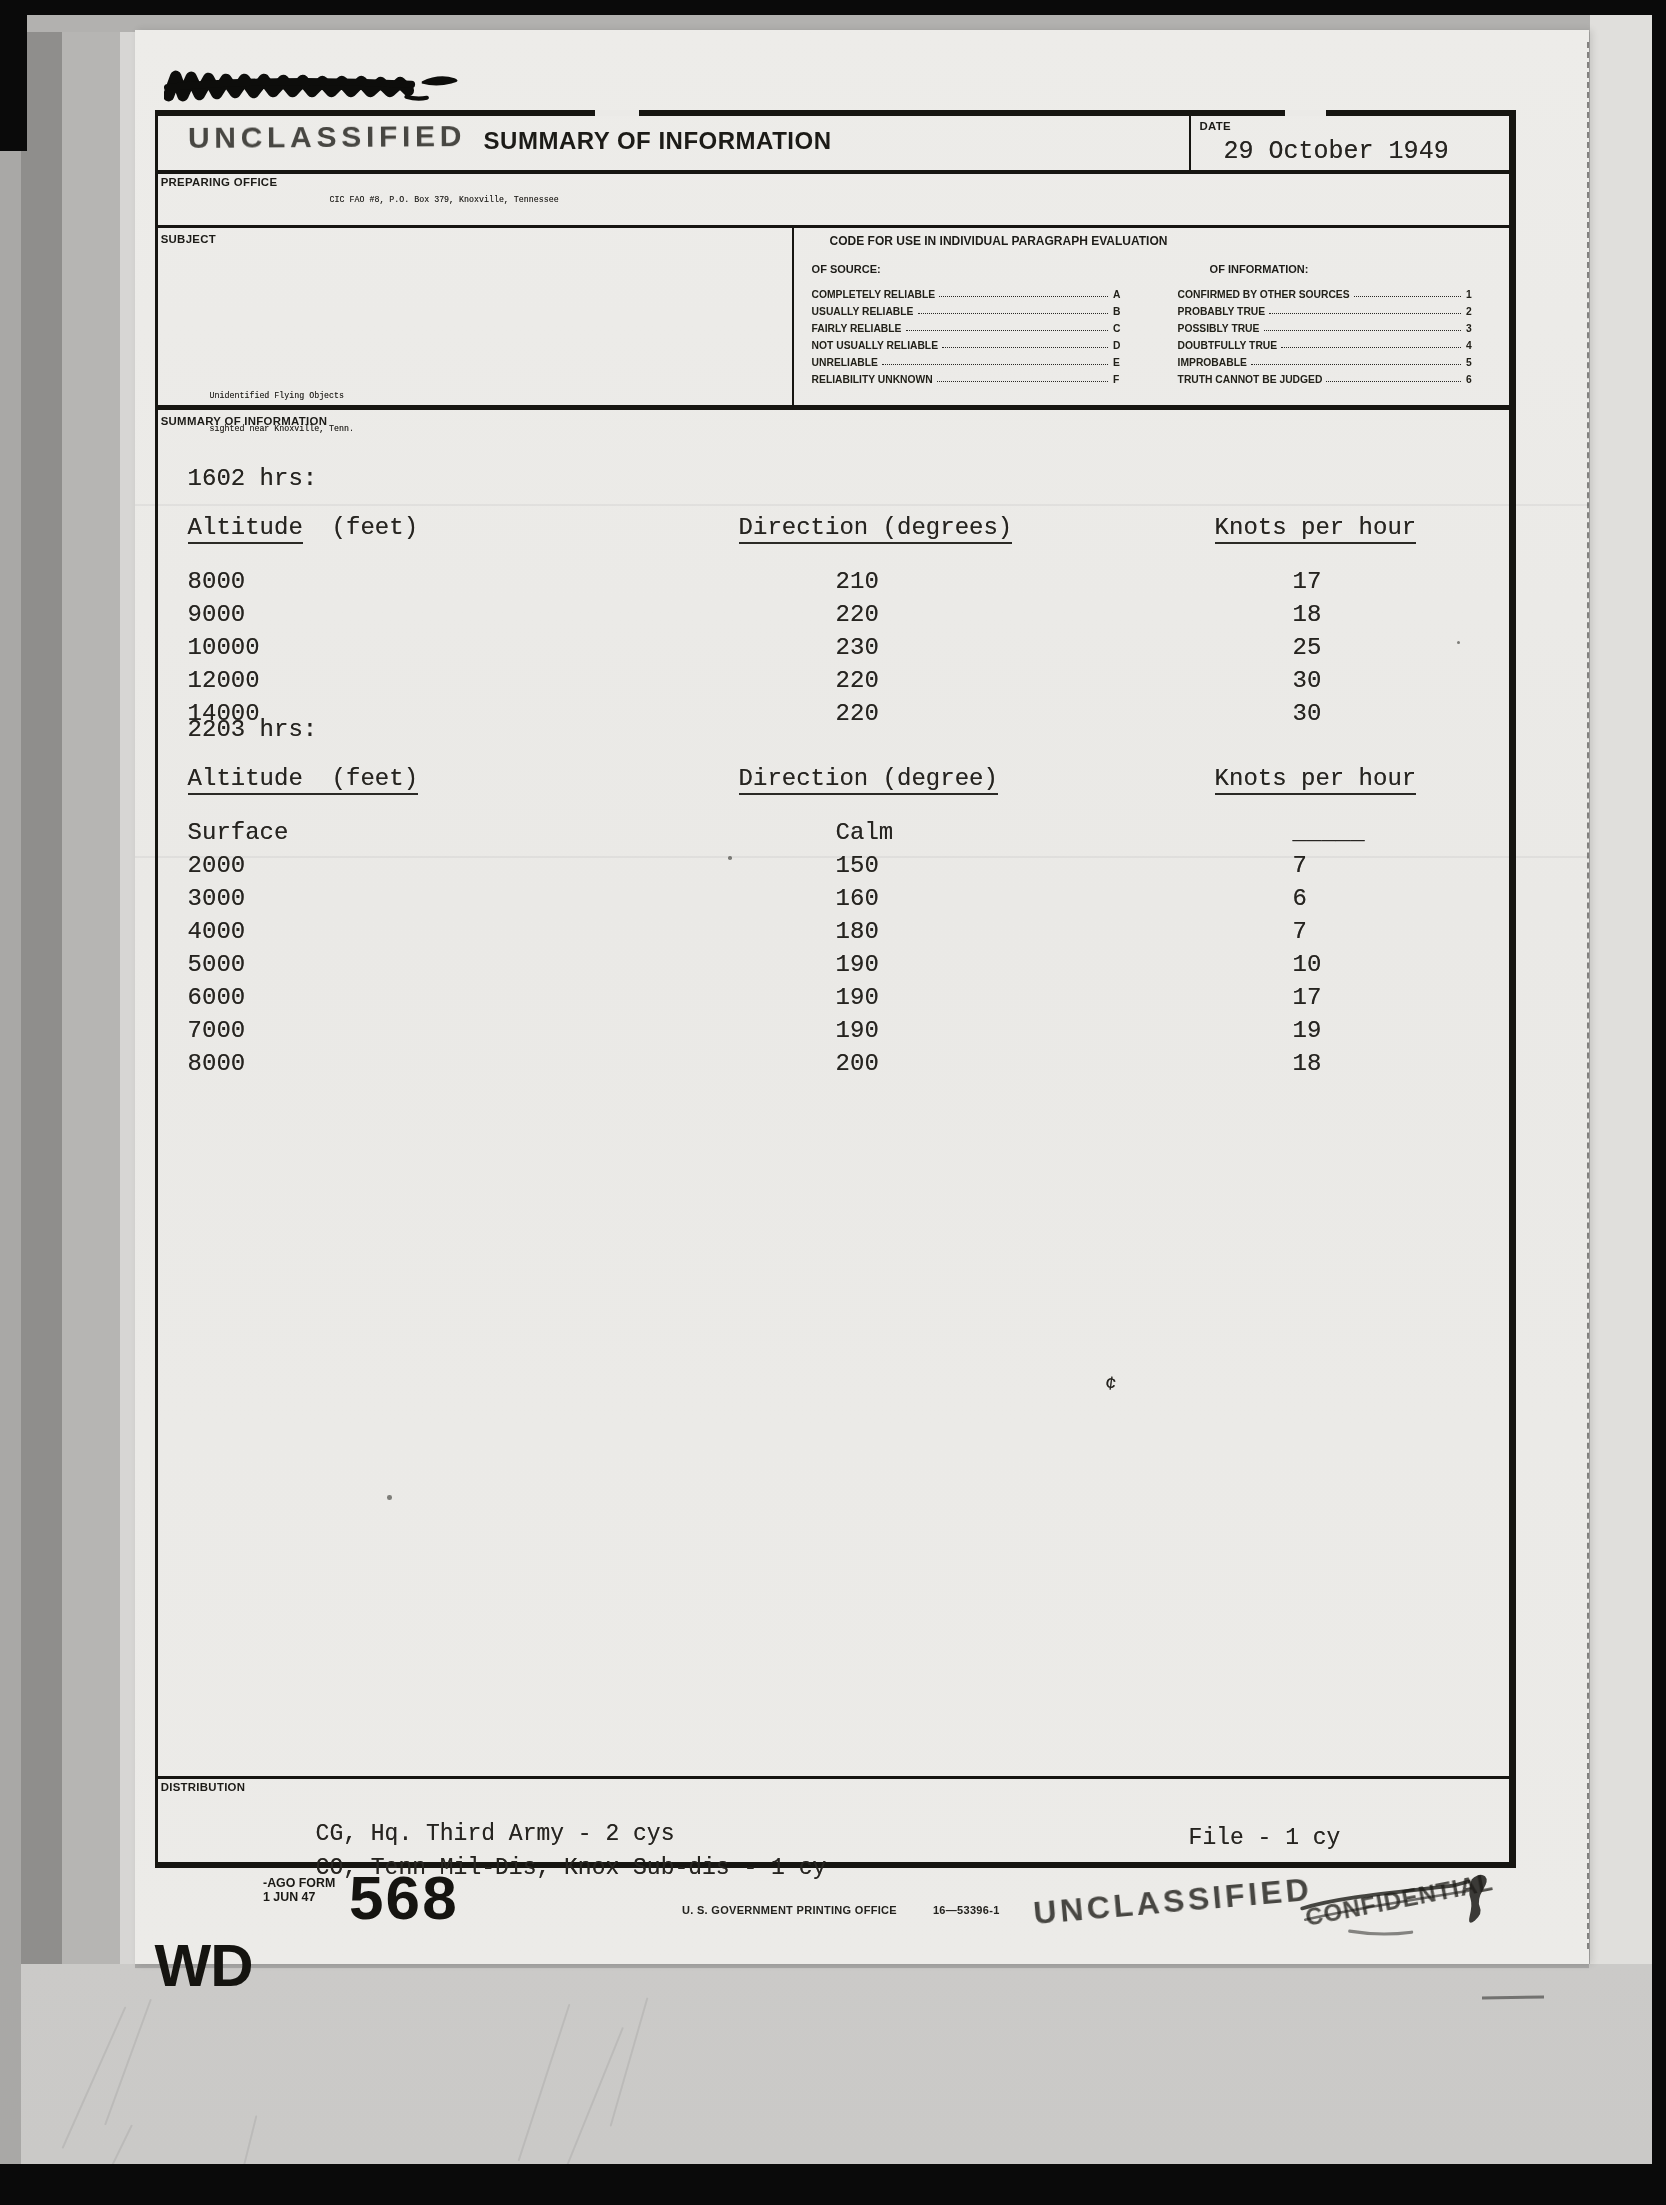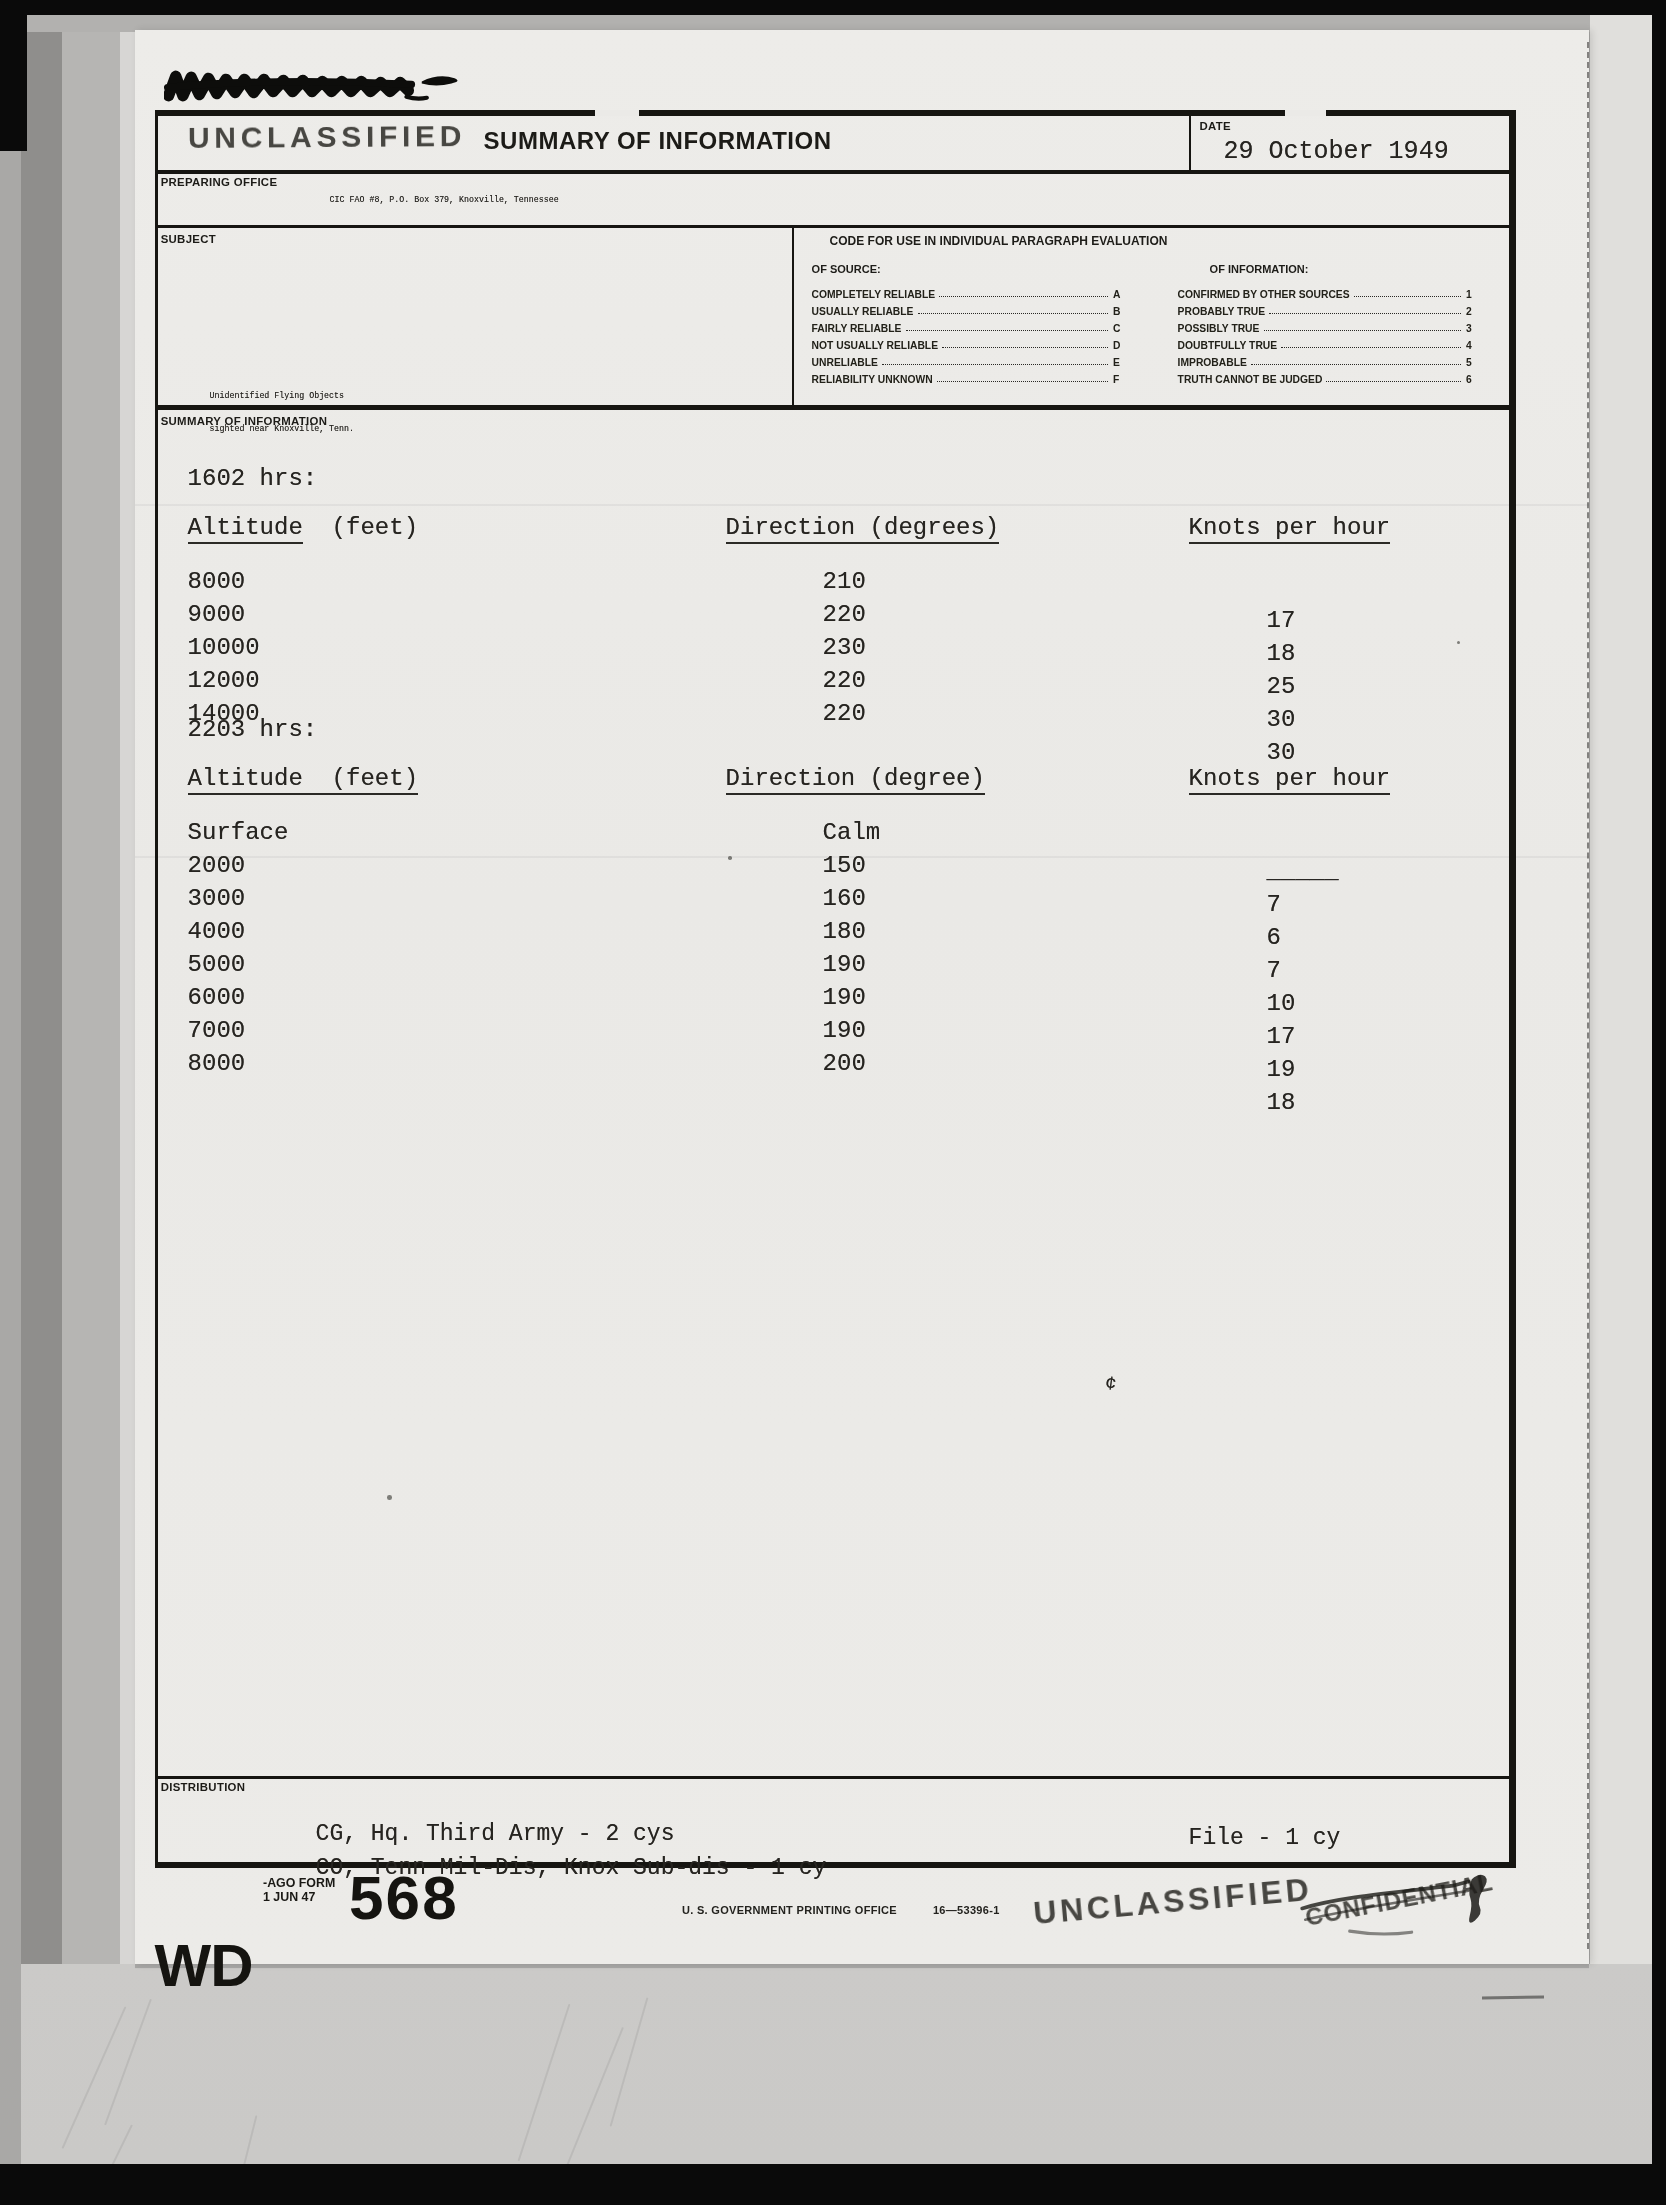--- a/index.html
+++ b/index.html
@@ -52,28 +52,28 @@
   .code-head{font-size:11px;font-weight:700;color:#1d1c18;white-space:nowrap;}
   .code-col{display:block;}
   .code-item{display:flex;align-items:flex-end;height:17px;font-size:10.3px;font-weight:700;color:#222119;}
   .code-item .lbl{white-space:nowrap;}
   .code-item .ldr{flex:1 1 auto;border-bottom:1.6px dotted #2a2925;margin:0 5.2px 3.1px 4.1px;min-width:10.3px;}
   .code-item .cd{width:14.5px;white-space:nowrap;}
 
   
   .obs-table{width:1282px;}
   .obs-time{font-size:24px;line-height:33px;}
-  .thead,.tr{display:grid;grid-template-columns:538px 463px 1fr;}
+  .thead,.tr{display:grid;grid-template-columns:538px 463px 1fr;gap:13px;}
   .thead{height:34px;}
   .th{font-size:24px;line-height:29px;}
   .th .u{border-bottom:2.6px solid #2b2a26;padding-bottom:1px;}
   .tr{height:33px;}
   .td{font-size:24px;line-height:33px;}
   .td.c1{padding-left:97px;}
-  .td.c2{padding-left:78px;margin-top:39px;}
+  .td.c2{padding-left:78px;}
 
   .note-line,.dist-line{font-size:24px;line-height:34px;}
   .dist-line{font-size:23px;}
 
   
   .wd{font-size:60px;font-weight:700;color:#151410;letter-spacing:-1px;line-height:1;}
   .formmeta{font-size:12.4px;font-weight:700;color:#1a1915;line-height:14px;white-space:nowrap;}
   .fnum{font-size:62px;font-weight:700;color:#151410;letter-spacing:2.1px;line-height:1;}
   .gpo{font-size:11px;font-weight:700;color:#23221e;letter-spacing:0.3px;white-space:nowrap;}
   .gpo .code{margin-left:36px;}

